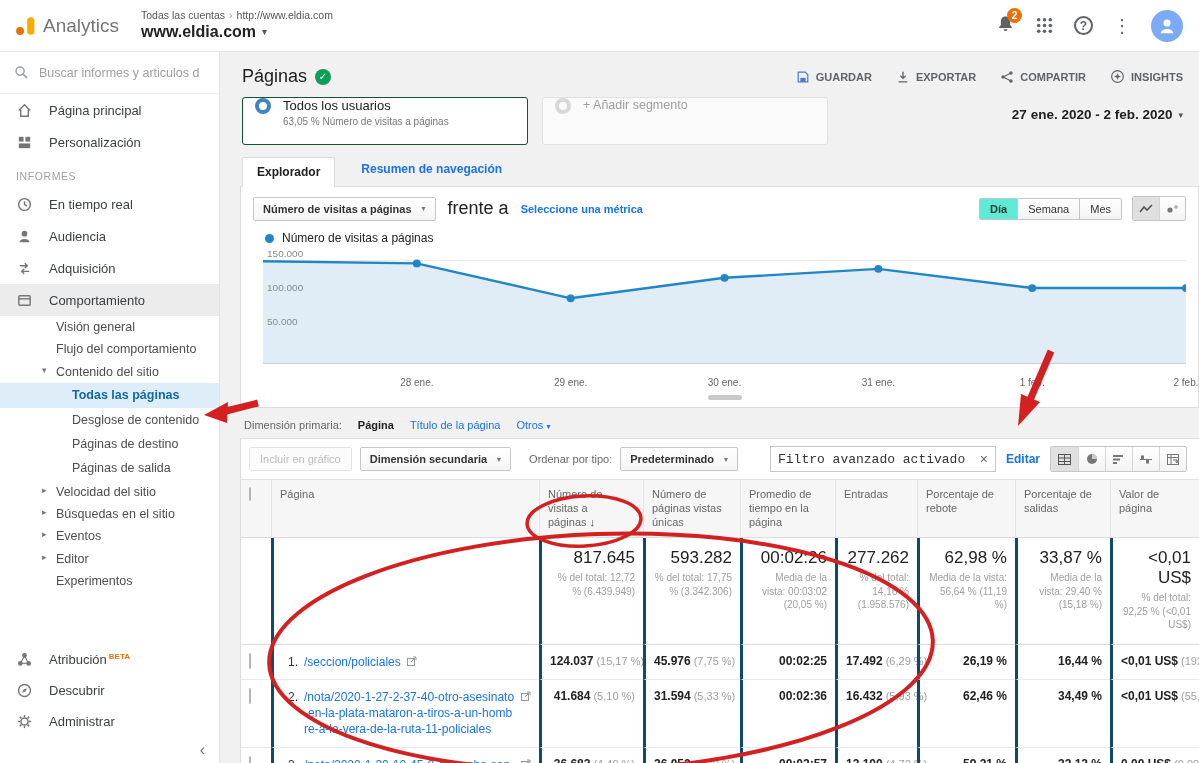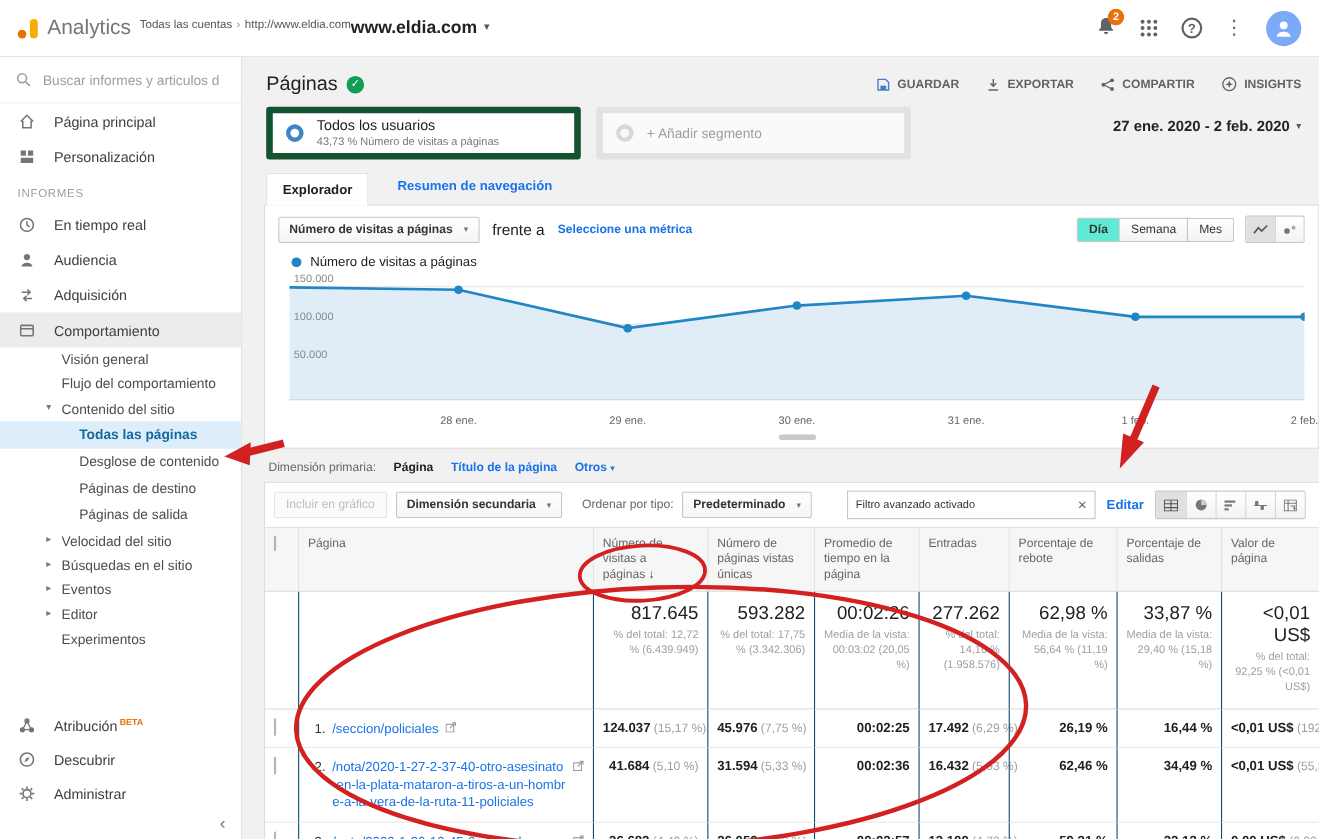--- a/index.html
+++ b/index.html
@@ -4,21 +4,21 @@
 <style>
   *{margin:0;padding:0;box-sizing:border-box}
   html,body{width:1199px;height:763px;overflow:hidden;background:#fff;
     font-family:"Liberation Sans","DejaVu Sans",sans-serif;color:#333}
   .app{width:1199px;height:763px;position:relative;overflow:hidden}
 
   
   .topbar{height:52px;display:flex;align-items:center;background:#fff;border-bottom:1px solid #e3e3e3;position:relative;z-index:5}
   .logo{display:flex;align-items:flex-start;gap:7px;padding:0 8px 0 14px}
   .logo-text{font-size:19px;color:#757575}
-  .acct{display:flex;line-height:1.25}
+  .acct{display:flex;flex-direction:column;margin-left:14px;line-height:1.25}
   .acct-crumb{font-size:10.5px;color:#555}
   .acct-crumb .sep{margin:0 4px;color:#999}
   .acct-name{font-size:16px;color:#212121;font-weight:bold;display:flex;align-items:center;gap:6px}
   .acct-name .caret{font-size:10px;color:#555}
   .topbar-right{margin-left:auto;display:flex;align-items:center;gap:20px;padding-right:16px}
   .bell-wrap{position:relative}
   .badge{position:absolute;top:-6px;right:-7px;background:#e8710a;color:#fff;font-size:10px;font-weight:bold;
     min-width:15px;height:15px;border-radius:8px;display:flex;align-items:center;justify-content:center;padding:0 3px}
   .help-icon{width:19px;height:19px;border:2px solid #5f6368;border-radius:50%;font-size:12px;font-weight:bold;color:#5f6368;
     display:flex;align-items:center;justify-content:center}
@@ -47,41 +47,41 @@
   .collapse-row{height:26px;display:flex;align-items:center;justify-content:flex-end;padding-right:14px;color:#757575;font-size:16px;cursor:pointer}
 
   
   .report-head{display:flex;align-items:center;padding:14px 16px 8px 22px}
   .report-title{font-size:18px;color:#212121;display:flex;align-items:center;gap:8px}
   .verified{width:16px;height:16px;border-radius:50%;background:#0f9d58;color:#fff;font-size:10px;display:flex;align-items:center;justify-content:center}
   .head-actions{margin-left:auto;display:flex;gap:24px;align-items:center}
   .action{display:flex;align-items:center;gap:6px;font-size:11px;font-weight:bold;color:#5f6368;cursor:pointer}
 
   .segments{display:flex;align-items:flex-start;gap:14px;padding:2px 16px 12px 22px}
-  .seg-card{width:286px;height:48px;background:#fff;border:6px solid #14532d;border-radius:3px;display:flex;align-items:center;gap:12px;padding:0 12px;cursor:pointer}
+  .seg-card{width:286px;height:48px;background:#fff;border:1px solid #14532d;border-radius:3px;display:flex;gap:12px;padding:0 12px;cursor:pointer}
   .seg-ring{width:16px;height:16px;border:4px solid #3d85c6;border-radius:50%}
   .seg-ring.gray{border-color:#d8d8d8}
   .seg-text{display:flex;flex-direction:column;line-height:1.3}
   .seg-name{font-size:13px;color:#212121}
   .seg-detail{font-size:10px;color:#777}
   .seg-add-label{font-size:12.5px;color:#9e9e9e}
   .date-picker{margin-left:auto;padding-top:10px;font-size:13.5px;font-weight:bold;color:#212121;display:flex;gap:6px;align-items:center;cursor:pointer}
   .date-picker .caret{font-size:9px;color:#555}
 
   
   .tabs{display:flex;align-items:flex-end;gap:26px;padding:0 0 0 22px;position:relative;z-index:2}
   .tab-active{background:#fff;border:1px solid #dcdcdc;border-bottom:none;border-radius:2px 2px 0 0;
     padding:7px 14px 8px;font-size:12px;font-weight:bold;color:#212121;margin-bottom:-1px;cursor:pointer}
   .tab-link{font-size:12px;color:#1a73e8;font-weight:bold;padding-bottom:10px;cursor:pointer}
   .panel{background:#fff;border:1px solid #dcdcdc;margin-left:20px}
   .metric-row{display:flex;align-items:center;padding:9px 12px 6px}
   .dd-btn{display:flex;align-items:center;gap:10px;border:1px solid #c6c6c6;border-radius:2px;
     background:linear-gradient(#fff,#f5f5f5);padding:5px 9px;font-size:11px;font-weight:bold;color:#333;cursor:pointer}
   .dd-btn .caret{font-size:8px;color:#777}
-  .vs{margin:0 12px;font-size:14px;color:#212121}
+  .vs{margin:0 12px;font-size:18px;color:#212121}
   .sel-metric{font-size:11px;color:#1a73e8;font-weight:bold;cursor:pointer}
   .metric-right{margin-left:auto;display:flex;align-items:center;gap:10px}
   .gran{display:flex}
   .gran-btn{border:1px solid #c6c6c6;border-left:none;background:linear-gradient(#fff,#f3f3f3);
     padding:4px 10px;font-size:11px;color:#333;cursor:pointer}
   .gran-btn:first-child{border-left:1px solid #c6c6c6;border-radius:2px 0 0 2px;background:#5eead4;font-weight:bold}
   .gran-btn:last-child{border-radius:0 2px 2px 0}
   .ct-group{display:flex;border:1px solid #c6c6c6;border-radius:2px;overflow:hidden}
   .ct-btn{width:26px;height:23px;display:flex;align-items:center;justify-content:center;background:linear-gradient(#fff,#f3f3f3);cursor:pointer}
   .ct-btn.on{background:#e0e0e0}
@@ -91,45 +91,45 @@
   .chart-wrap{margin:2px 12px 0 22px;position:relative}
   #chart-svg{width:100%;height:128px;display:block}
   .x-labels{position:relative;height:15px;font-size:10px;color:#666}
   .x-labels span{position:absolute;transform:translateX(-50%);white-space:nowrap}
   .mini-handle{width:34px;height:5px;border-radius:3px;background:#c9c9c9;margin:3px auto 7px}
 
   
   .dim-row{display:flex;align-items:center;gap:16px;padding:11px 0 7px 24px;font-size:11px}
   .dim-label{color:#666}
   .dim-primary{color:#212121;font-weight:bold;cursor:pointer}
-  .dim-link{color:#1a73e8;font-weight:bold;cursor:pointer}
+  .dim-link{color:#1a73e8;font-weight:normal;cursor:pointer}
   .dim-link .caret{font-size:8px}
 
   
   .table-panel{margin-left:20px;border-right:none}
   .table-toolbar{display:flex;align-items:center;gap:8px;padding:7px 8px;border-bottom:1px solid #e0e0e0}
   .btn-muted{border:1px solid #e3e3e3;background:#fbfbfb;color:#bdbdbd;font-size:11px;padding:5px 10px;border-radius:2px}
   .sort-label{font-size:11px;color:#666;margin-left:10px}
   .toolbar-right{margin-left:auto;display:flex;align-items:center;gap:10px;padding-right:4px}
   .filter-box{display:flex;align-items:center;gap:6px;border:1px solid #c6c6c6;background:#fff;height:26px;width:226px;padding:0 7px}
-  .filter-box input{border:none;outline:none;flex:1;font-size:10px;color:#333;font-family:Liberation Sans, sans-serif}
+  .filter-box input{border:none;outline:none;flex:1;font-size:13px;color:#333;font-family:Liberation Mono, monospace}
   .filter-x{color:#666;font-size:14px;cursor:pointer}
   .edit-link{color:#1a73e8;font-size:12px;font-weight:bold;cursor:pointer}
   .view-group{display:flex;border:1px solid #c6c6c6;border-radius:2px;overflow:hidden}
   .view-btn{width:27px;height:24px;display:flex;align-items:center;justify-content:center;background:linear-gradient(#fff,#f3f3f3);cursor:pointer}
   .view-btn.on{background:#e0e0e0}
   .view-btn + .view-btn{border-left:1px solid #d5d5d5}
 
   
   .grid-row{display:grid;grid-template-columns:30px 268px 104px 97px 95px 82px 98px 95px 1fr}
   .th{background:#f6f6f6;border-left:1px solid #e4e4e4;border-bottom:1px solid #dcdcdc;padding:8px 8px;
     font-size:11px;color:#666;line-height:1.25}
   .th:first-child{border-left:none}
   .th .sort{color:#444;margin-left:3px}
-  .td{border-left:1px solid #0c4a6e;border-bottom:1px solid #e8e8e8;padding:9px 8px;font-size:12px}
+  .td{border-left:3px solid #0c4a6e;border-bottom:1px solid #e8e8e8;padding:9px 8px;font-size:12px}
   .td:first-child{border-left:none}
   .num{text-align:right}
   .big{font-size:17px;color:#212121;text-align:right}
   .sub{font-size:10px;color:#9e9e9e;text-align:right;line-height:1.35;margin-top:3px}
   .val{font-weight:bold;color:#212121;white-space:nowrap}
   .pct{color:#9e9e9e;font-size:11px;font-weight:normal;margin-left:3px;white-space:nowrap}
   .cbx{width:13px;height:13px;border:1px solid #b5b5b5;border-radius:2px;background:#fff;margin:2px auto 0;cursor:pointer}
   .page-cell{display:flex;gap:6px;line-height:1.35}
   .row-idx{color:#333;width:16px;text-align:right;flex:none}
   .page-link{color:#1a73e8;word-break:break-all;cursor:pointer}
@@ -367,21 +367,21 @@
             <span>INSIGHTS</span>
           </span>
         </div>
       </div>
 
       <div class="segments">
         <div class="seg-card">
           <span class="seg-ring"></span>
           <span class="seg-text">
             <span class="seg-name">Todos los usuarios</span>
-            <span class="seg-detail">43,73 % Número de visitas a páginas</span>
+            <span class="seg-detail">63,05 % Número de visitas a páginas</span>
           </span>
         </div>
         <div class="seg-card" style="background:#fafafa;border-style:solid;border-color:#e2e2e2">
           <span class="seg-ring gray"></span>
           <span class="seg-add-label">+ Añadir segmento</span>
         </div>
         <div class="date-picker">
           <span>27 ene. 2020 - 2 feb. 2020</span>
           <span class="caret">▾</span>
         </div>

